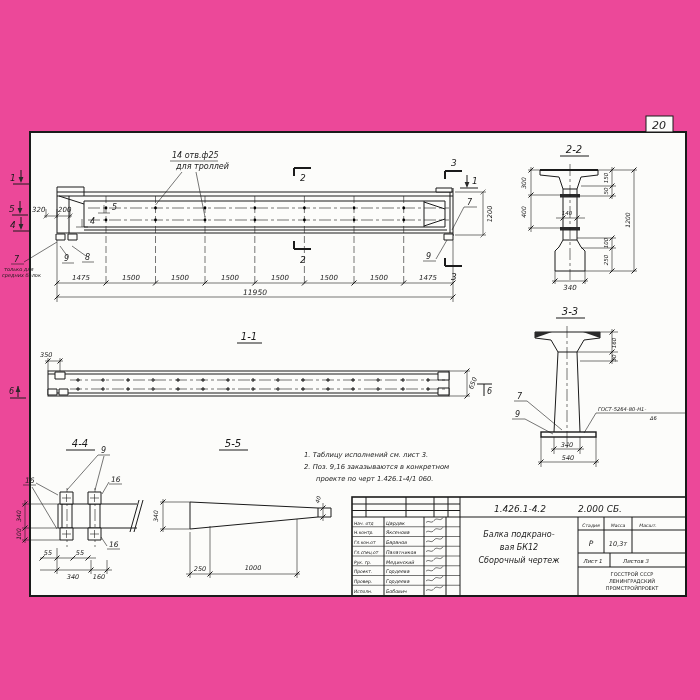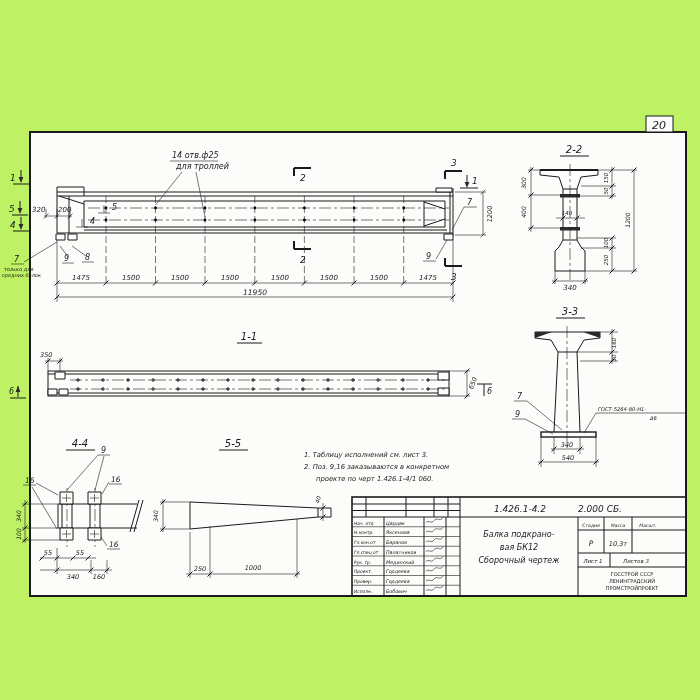--- a/index.html
+++ b/index.html
@@ -1,16 +1,16 @@
 <!DOCTYPE html>
 <html><head>
 <meta charset="utf-8">
 <style>
   html,body{margin:0;padding:0;background:#eeedea;}
-  .stage{width:700px;height:700px;position:relative;background:#bef264;}
+  .stage{width:700px;height:700px;position:relative;background:#ec4899;}
   svg{display:block;}
   text{font-family:"DejaVu Sans",sans-serif;font-style:italic;fill:#1b1b1b;}
   .up{font-style:normal;}
   .ln{stroke:#1b1b1b;stroke-width:1;fill:none;}
   .thk{stroke:#1b1b1b;stroke-width:2;fill:none;}
   .thin{stroke:#1b1b1b;stroke-width:.6;fill:none;}
   .fillw{fill:#fcfcfa;stroke:#1b1b1b;stroke-width:1;}
   .filld{fill:#2a2a2a;stroke:none;}
   .cl{stroke:#1b1b1b;stroke-width:.6;fill:none;stroke-dasharray:12 3 3 3;}
   .dsh{stroke:#1b1b1b;stroke-width:.6;fill:none;stroke-dasharray:7 3;}

